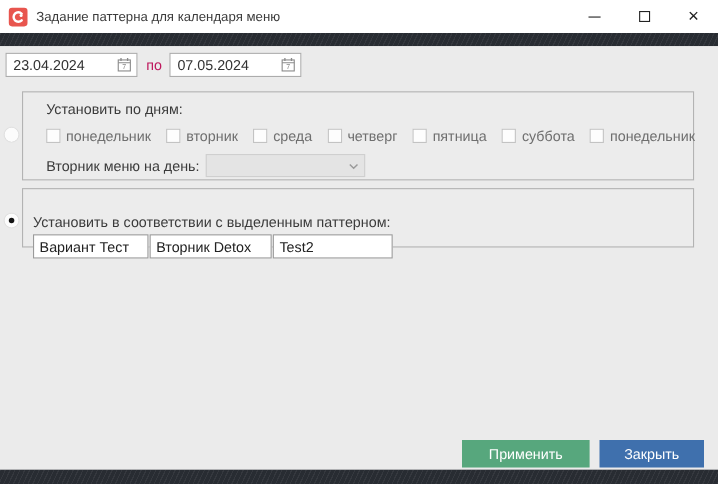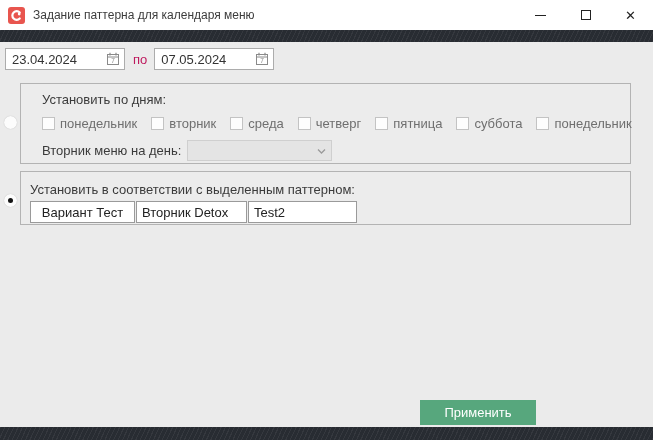--- a/index.html
+++ b/index.html
@@ -91,21 +91,21 @@
   }
   .radio .dot { width: 5px; height: 5px; border-radius: 50%; background: #141414; }
   .radio.r1 { top: 74px; }
   .radio.r2 { top: 152px; }
 
   .groupbox {
     position: absolute; left: 20px; width: 611px;
     border: 1px solid #b3b3b3; background: #ececec;
   }
   .groupbox.g1 { top: 41px; height: 81px; padding: 8px 9px 0 21px; }
-  .groupbox.g2 { top: 129px; height: 54px; padding: 10px 9px 0 9px; }
+  .groupbox.g2 { top: 129px; height: 54px; padding: 22px 9px 0 9px; }
 
   .group-title { font-size: 13px; color: #3b3b3b; }
 
   .days-row {
     margin-top: 9px; display: flex; align-items: center; gap: 14px;
     white-space: nowrap;
   }
   .day-item { display: inline-flex; align-items: center; gap: 5px; cursor: default; }
   .checkbox {
     width: 13px; height: 13px; background: #fdfdfd;
@@ -122,21 +122,21 @@
     cursor: default;
   }
   .combo-chevron { position: absolute; right: 5px; top: 6px; display: inline-flex; }
 
   .patterns-row { margin-top: 4px; display: flex; gap: 1px; }
   .patterns-row input {
     height: 22px; border: 1px solid #9a9a9a; background: #ffffff;
     font-family: "Liberation Sans", sans-serif;
     font-size: 13px; color: #222; padding: 0 5px; outline: none;
   }
-  .patterns-row input:nth-child(1) { width: 105px; text-align: center; }
+  .patterns-row input:nth-child(1) { width: 105px; }
   .patterns-row input:nth-child(2) { width: 111px; }
   .patterns-row input:nth-child(3) { width: 109px; }
 
   
   .footer-btn {
     position: absolute; top: 358px; height: 25px;
     border: none; color: #ffffff; font-size: 13px;
     font-family: "Liberation Sans", sans-serif;
     cursor: pointer;
   }
@@ -252,18 +252,19 @@
     <div class="groupbox g2">
       <div class="group-title">Установить в соответствии с выделенным паттерном:</div>
       <div class="patterns-row">
         <input type="text" value="Вариант Тест" style="">
         <input type="text" value="Вторник Detox" style="">
         <input type="text" value="Test2" style="">
       </div>
     </div>
 
     <button class="footer-btn btn-apply">Применить</button>
+    <button class="footer-btn btn-close">Закрыть</button>
 
   </div>
 
   <div class="strip bottom"></div>
 
 </div>
 
 </body></html>

